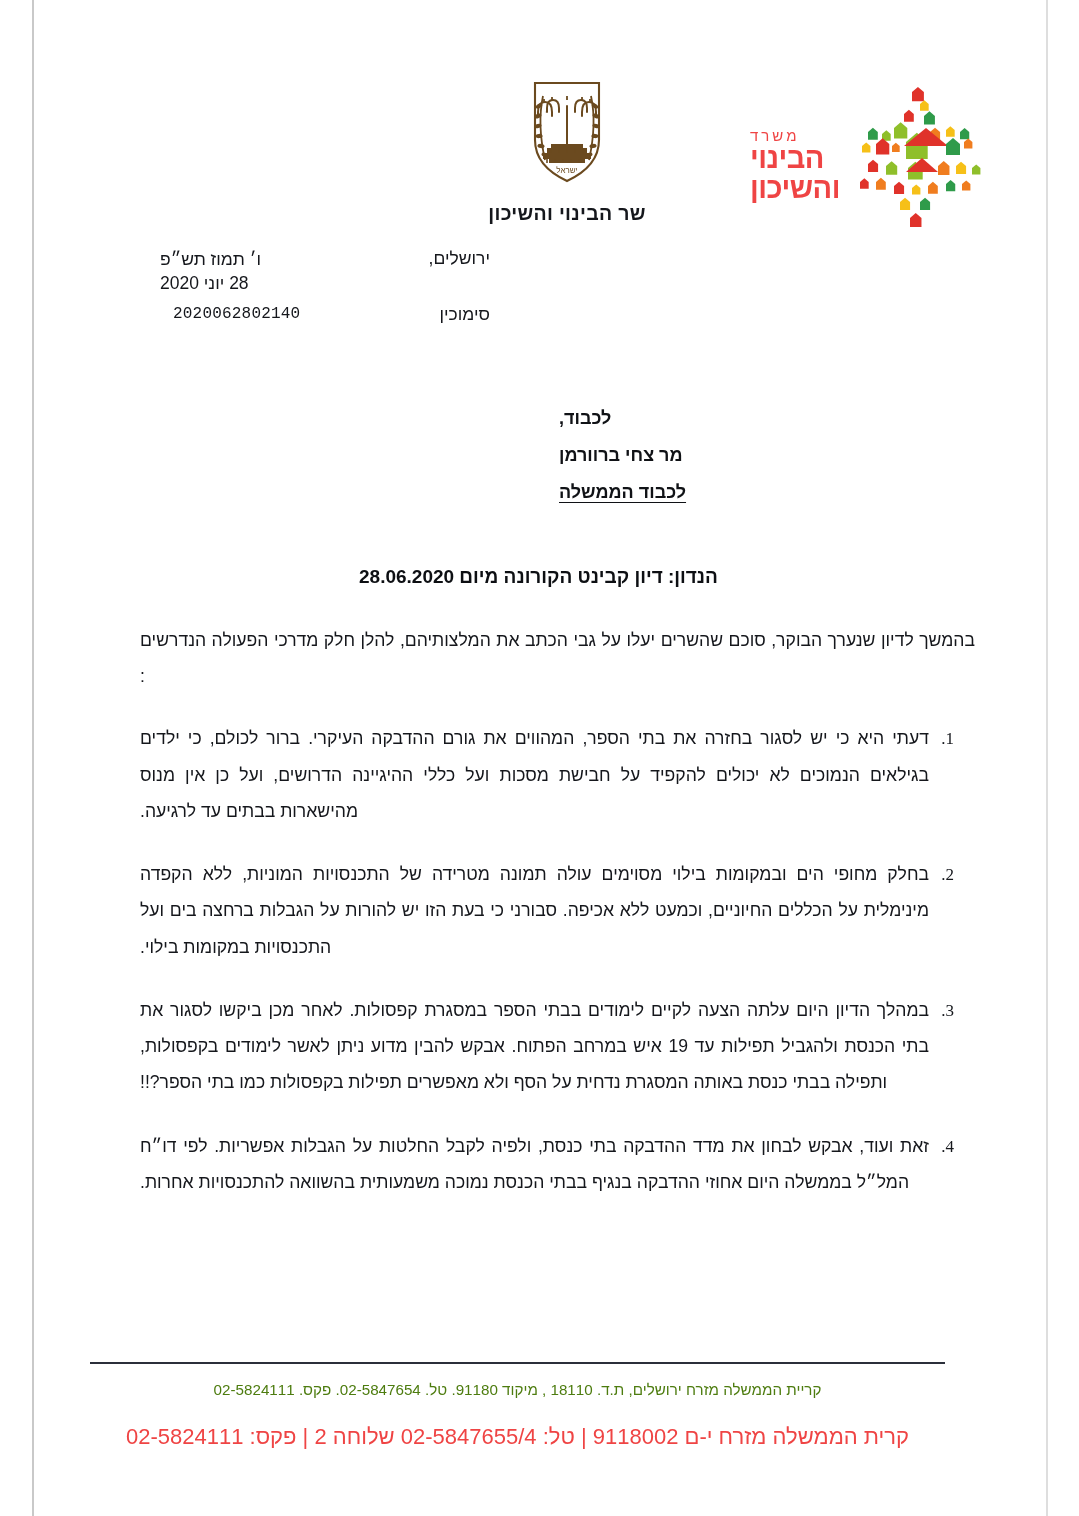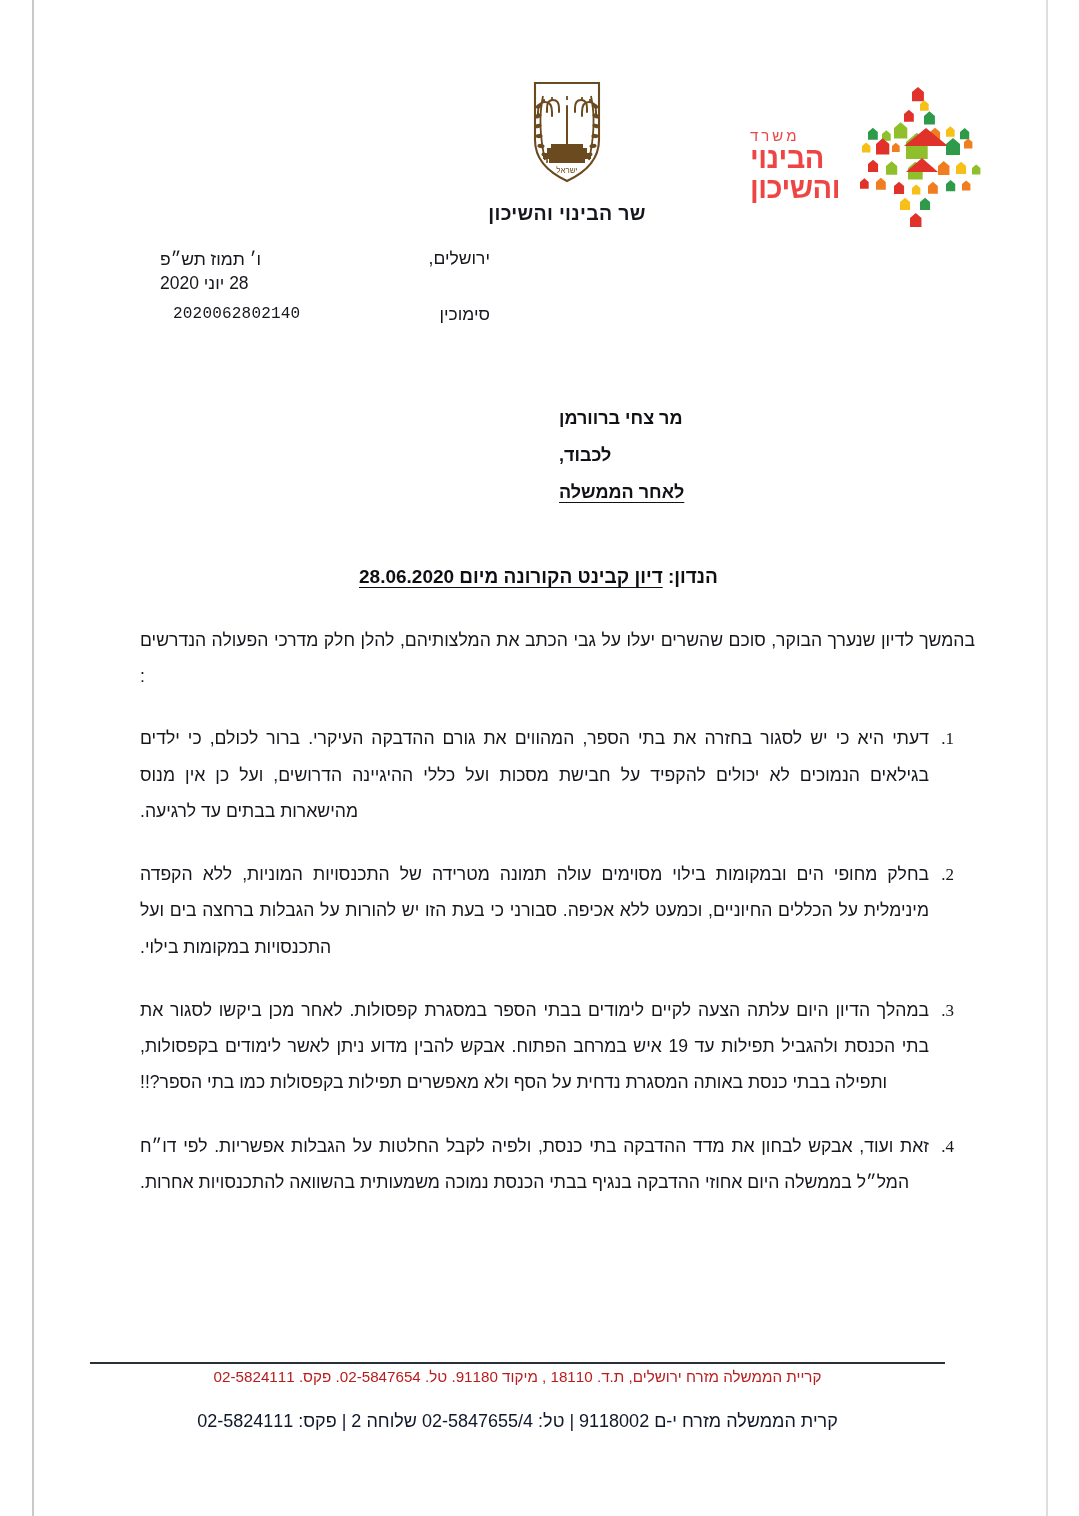--- a/index.html
+++ b/index.html
@@ -161,21 +161,20 @@
     position: absolute;
     top: 566px;
     right: 100px;
     width: 620px;
     text-align: left;
     font-size: 19px;
     font-weight: bold;
     color: #0d0f13;
   }
   .subject .subj-underline {
-    text-decoration: underline;
     text-underline-offset: 4px;
   }
 
   
   .body-wrap {
     position: absolute;
     top: 622px;
     right: 104px;
     left: 140px;
     font-size: 17.6px;
@@ -210,31 +209,31 @@
     left: 90px;
     right: 134px;
     top: 1362px;
   }
   .footer-rule {
     height: 2px;
     background: #2b2f3a;
     width: 100%;
   }
   .footer-line-1 {
-    margin-top: 4px;
+    margin-top: 17px;
     text-align: center;
     font-size: 15.2px;
-    color: #b91c1c;
+    color: #4d7c0f;
     white-space: nowrap;
   }
   .footer-line-2 {
     margin-top: 26px;
     text-align: center;
-    font-size: 18px;
-    color: #0f172a;
+    font-size: 22px;
+    color: #ef4444;
     white-space: nowrap;
   }
 </style>
 </head>
 <body>
 
 <div class="scan-edge left"></div>
 <div class="scan-edge right"></div>
 
 <div class="page">
@@ -428,23 +427,23 @@
     </div>
     <div class="meta-row">
       <span class="meta-label">סימוכין</span>
       <span class="meta-value">
         <span class="mv-line mv-num">2020062802140</span>
       </span>
     </div>
   </div>
 
   <div class="addressee">
+    <div>לכבוד,</div>
     <div>מר צחי ברוורמן</div>
-    <div>לכבוד,</div>
-    <div class="underlined">לאחר הממשלה</div>
+    <div class="underlined">לכבוד הממשלה</div>
   </div>
 
 
   <div class="subject">
     <span>הנדון:</span>
     <span class="subj-underline">דיון קבינט הקורונה מיום 28.06.2020</span>
   </div>
 
   <div class="body-wrap">
     <p class="intro">בהמשך לדיון שנערך הבוקר, סוכם שהשרים יעלו על גבי הכתב את המלצותיהם, להלן חלק מדרכי הפעולה הנדרשים :</p>

